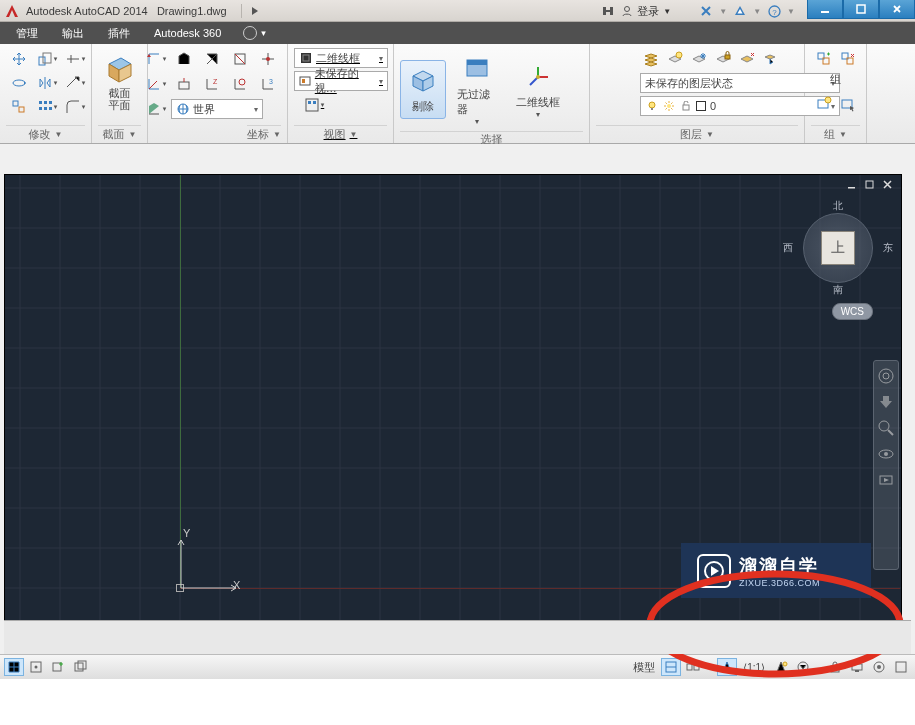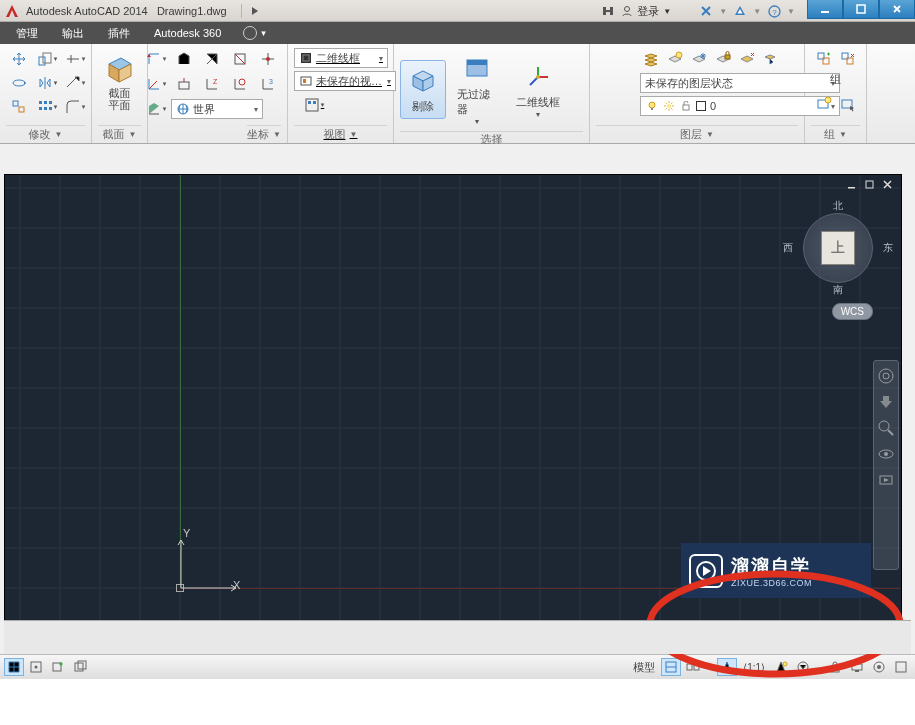--- a/index.html
+++ b/index.html
@@ -63,21 +63,21 @@
     .inner-wb svg { width:12px; height:10px;}
     .viewcube { position:absolute; right:18px; top:28px; width:90px; height:90px; }
     .viewcube .ring { position:absolute; left:10px; top:10px; width:70px; height:70px; border-radius:50%; background:radial-gradient(circle at 50% 50%, rgba(120,130,145,0.5), rgba(60,70,85,0.7)); border:1px solid #586270;}
     .viewcube .face { position:absolute; left:28px; top:28px; width:34px; height:34px; background:#e8e5df; border:1px solid #8a857b; display:flex; align-items:center; justify-content:center; font-size:14px; color:#555;}
     .viewcube .dir { position:absolute; color:#b7bdc8; font-size:10px;}
     .wcs-badge { position:absolute; right:28px; top:128px; padding:2px 8px; background:#8f97a3; border-radius:8px; border:1px solid #6b727d; font-size:10px; color:#fff;}
     .navbar3d { position:absolute; right:2px; top:185px; width:26px; height:210px; background:rgba(120,128,140,0.3); border:1px solid #5b6470; border-radius:3px; display:flex; flex-direction:column; align-items:center; gap:8px; padding:6px 0;}
     .navbar3d .nb { width:18px; height:18px; opacity:0.65;}
 
     
-    .watermark { position:absolute; right:30px; bottom:30px; width:190px; height:55px; background:#1e3456; display:flex; align-items:center; padding:0 8px; gap:8px;}
+    .watermark { position:absolute; right:30px; bottom:30px; width:190px; height:55px; background:#1e3456; display:flex; align-items:center; padding:0 16px; gap:8px;}
     .watermark .wmicon { width:34px; height:34px; border:2px solid #fff; border-radius:6px; display:flex; align-items:center; justify-content:center;}
     .watermark .wmtxt { color:#fff; }
     .watermark .wmtxt .big { font-size:18px; font-weight:bold; letter-spacing:2px;}
     .watermark .wmtxt .small { font-size:9px; letter-spacing:0.5px; color:#c0d4f0;}
     .red-ellipse { position:absolute; pointer-events:none; }
     .red-ellipse svg { display:block;}
 
     
     .cmdarea { height:34px; background:#e8e8e8; border-top:1px solid #aaa;}
 
@@ -369,21 +369,21 @@
       <div class="combo" style="width:94px;">
         <span class="ci">
             <svg width="12" height="12">
               <rect x="1" y="1" width="10" height="10" fill="#333"></rect>
               <rect x="3" y="3" width="6" height="6" fill="none" stroke="#888"></rect>
             </svg>
           </span>
         <span>二维线框</span>
           <span class="car">▾</span>
       </div>
-      <div class="combo" style="width:102px;justify-content:flex-end;">
+      <div class="combo" style="width:94px;justify-content:flex-end;">
         <span class="ci">
             <svg width="12" height="12">
               <rect x="1" y="2" width="10" height="8" fill="none" stroke="#555"></rect>
               <rect x="3" y="4" width="3" height="4" fill="#cc7a29"></rect>
             </svg>
           </span>
         <span>未保存的视…</span>
           <span class="car">▾</span>
       </div>
       <div style="display:flex; gap:2px;">

